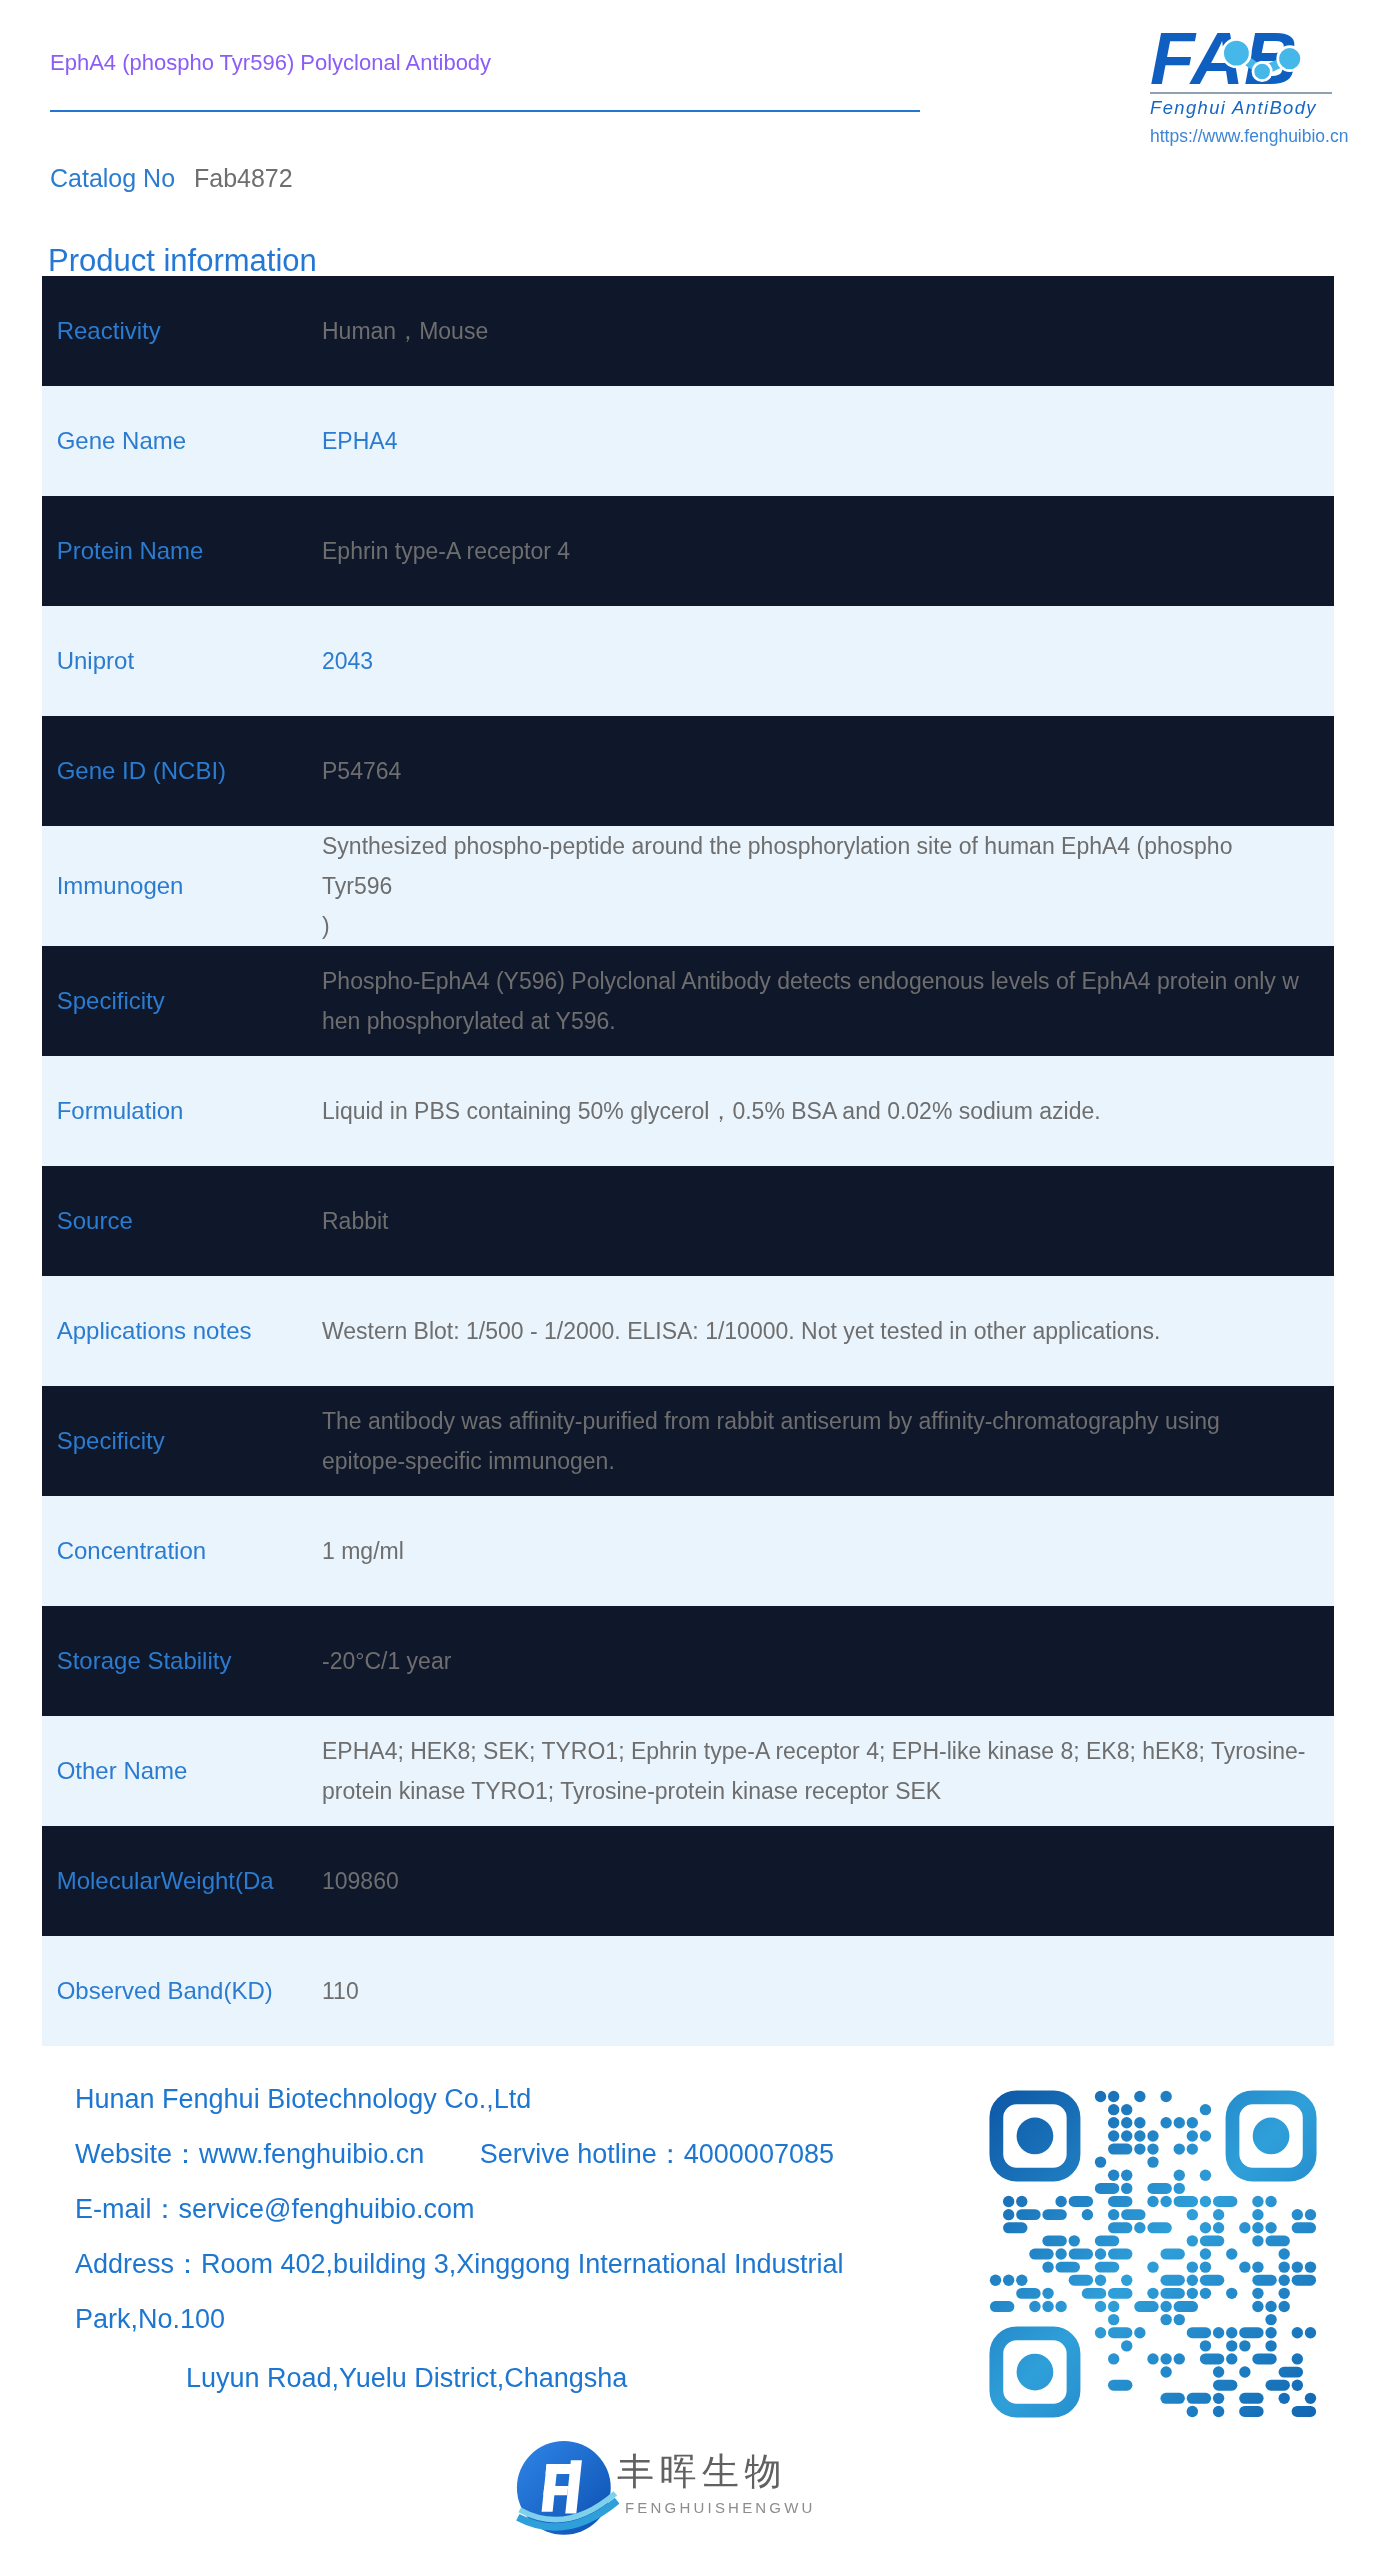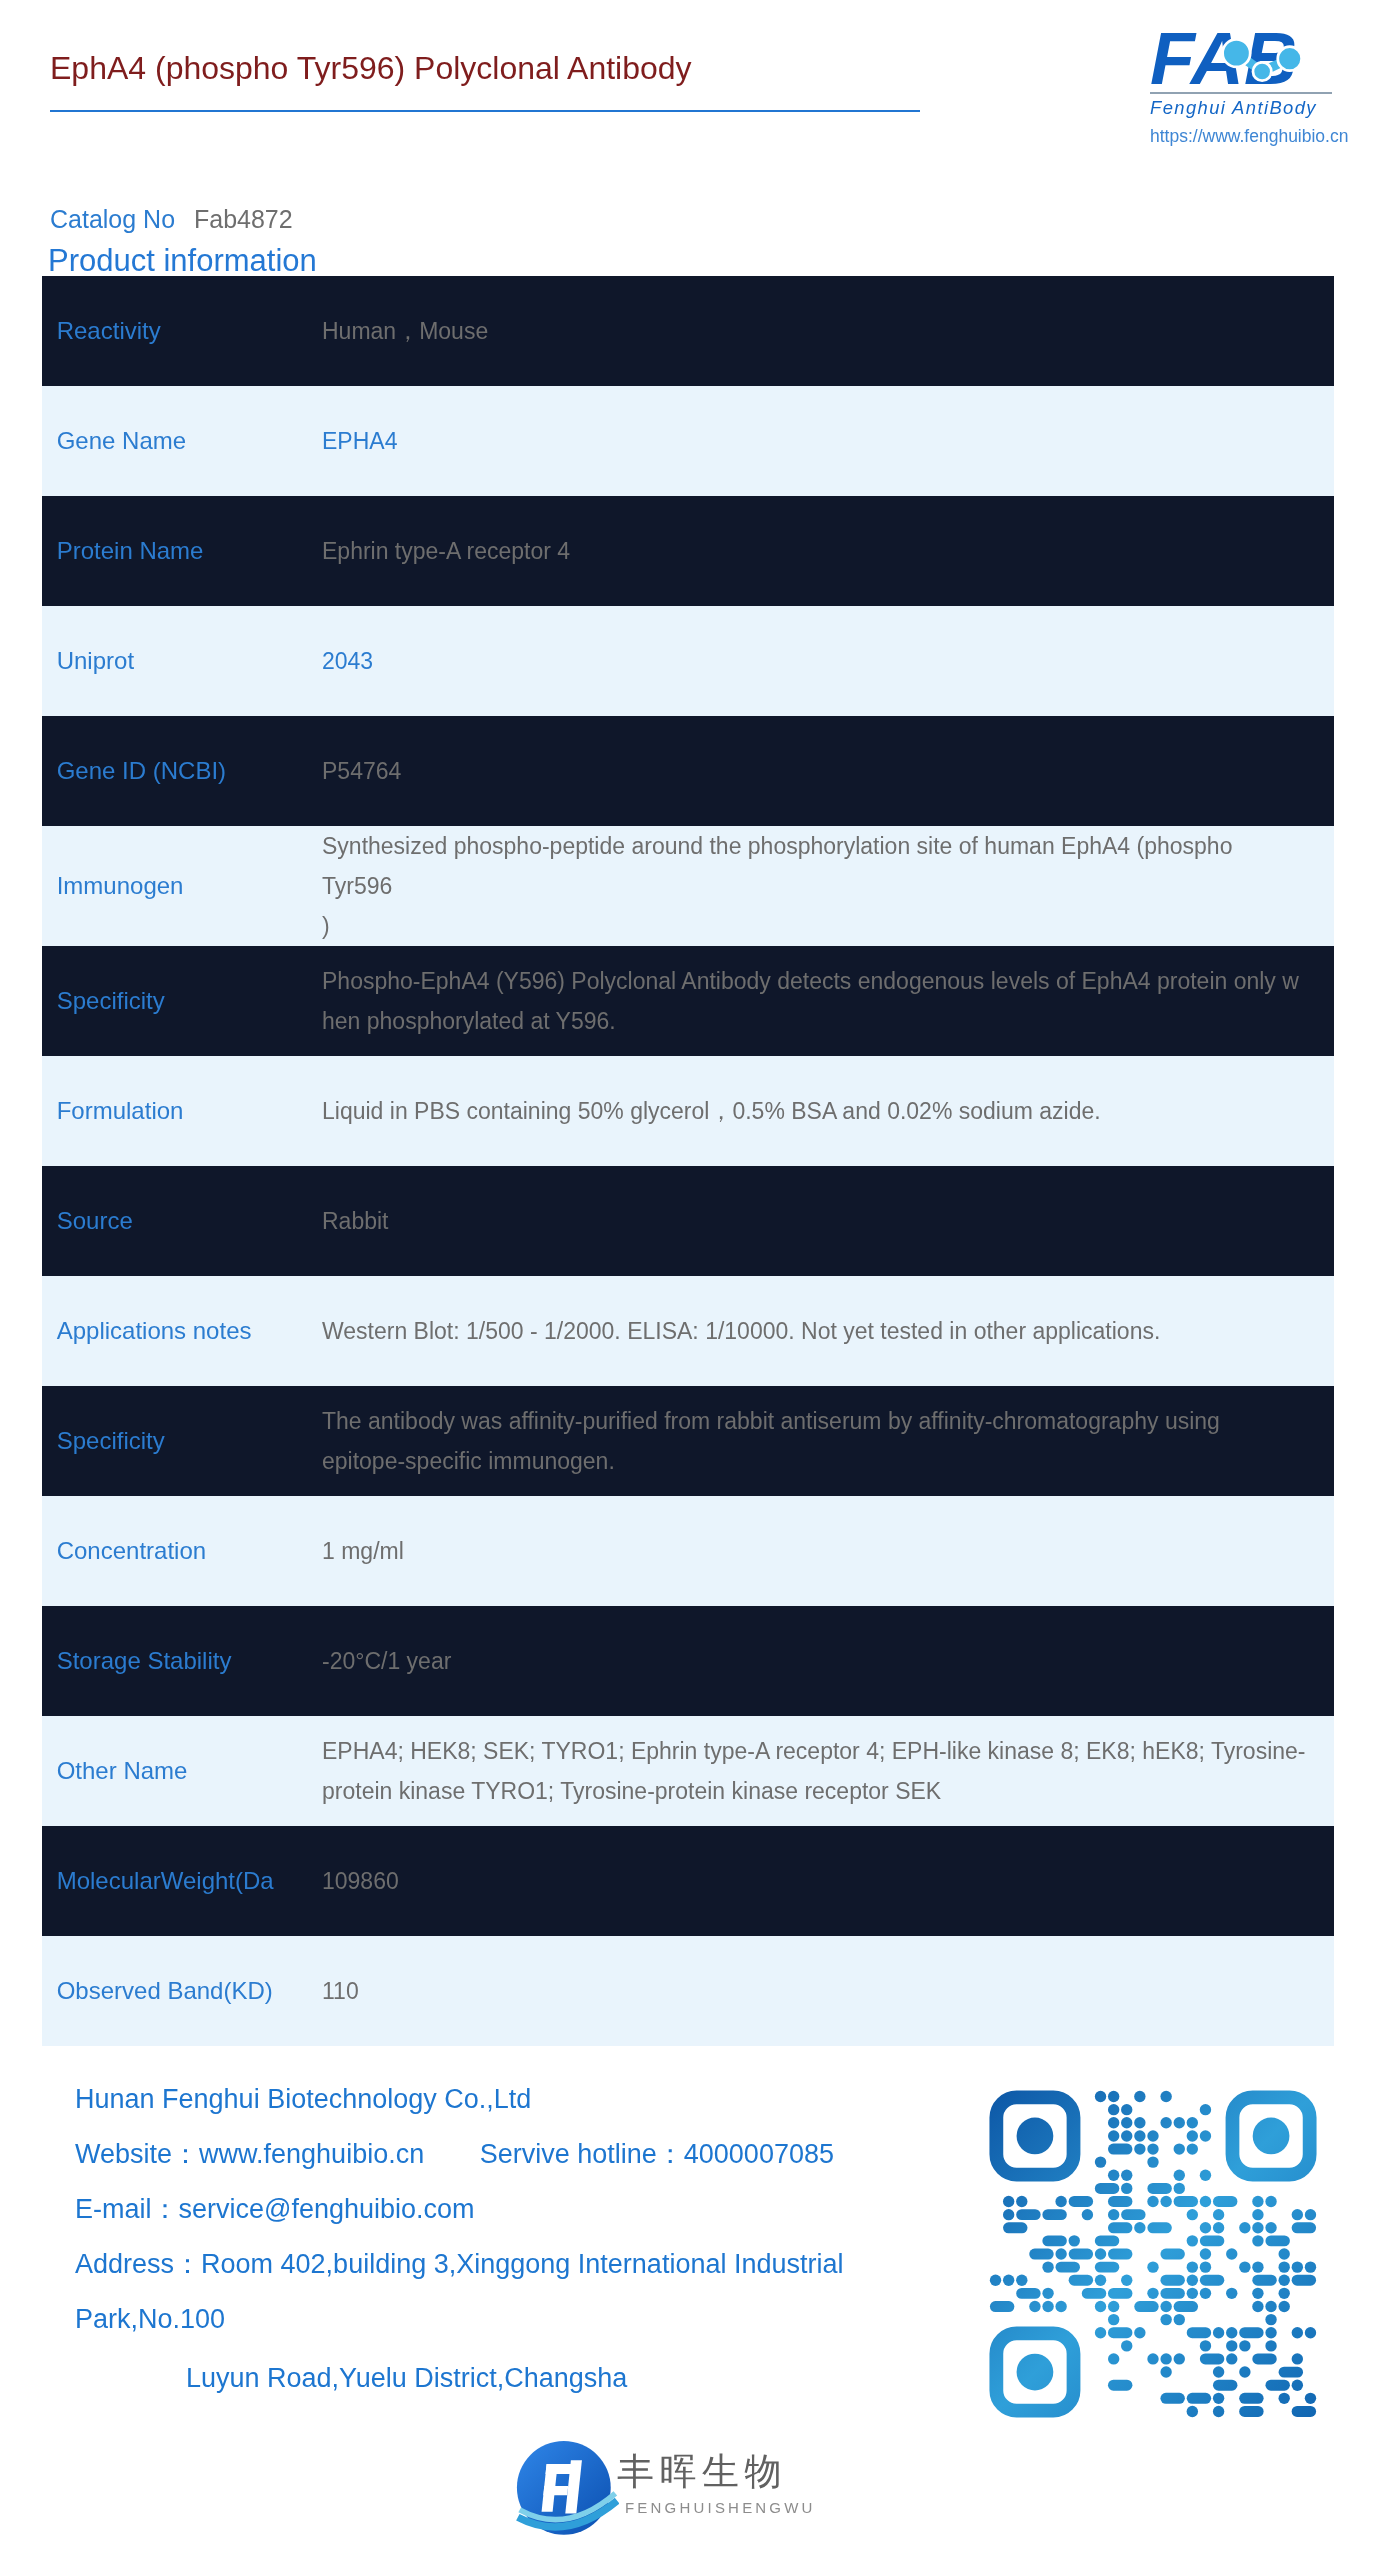--- a/index.html
+++ b/index.html
@@ -1,30 +1,30 @@
 <!DOCTYPE html>
 <html style="font-size:14.7px"><head>
 <meta charset="utf-8">
 <style>
   html,body { margin:0; padding:0; background:#ffffff; }
   .page { position:relative; width:1380px; height:2576px; background:#ffffff;
           font-family:"Liberation Sans", sans-serif; overflow:hidden; }
 
   
-  .title { position:absolute; left:50px; top:50px; font-size:32px; color:#7f1d1d; font-weight:400; }
+  .title { position:absolute; left:50px; top:50px; font-size:22px; color:#8b5cf6; font-weight:400; }
   .title-underline { position:absolute; left:50px; top:110px; width:870px; height:1.8px; background:#2176d2; }
 
   .fab-logo { position:absolute; left:1150px; top:31px; width:184px; }
   .fab-logo svg { display:block; }
   .logo-divider { width:182px; height:1.8px; background:#90a2b2; margin-top:1.8px; }
   .logo-subtitle { font-size:18.4px; font-weight:normal; font-style:italic; color:#1366c6;
                    letter-spacing:1.4px; margin-top:3.7px; white-space:nowrap; }
   .logo-url { font-size:17.5px; color:#3e86d4; margin-top:6.4px; white-space:nowrap; }
 
-  .catalog { position:absolute; left:50px; top:164px; font-size:25px;margin-top:41px; }
+  .catalog { position:absolute; left:50px; top:164px; font-size:25px; }
   .catalog-label { display:inline-block; width:137px; color:#2b7cd0; }
   .catalog-value { color:#6e6e6e; }
 
   .section-heading { position:absolute; left:48px; top:237px; font-size:31px; color:#2478d4;margin-top:6px; }
   .heading-underline { position:absolute; left:48px; top:285px; width:280px; height:2.8px; background:#2176d2; }
 
   
   .product-table { position:absolute; left:42px; top:276px; width:1292px; }
   .t-row { display:flex; align-items:center; min-height:110px; background:#0f172a; }
   .t-row:nth-child(even) { background:#e9f4fc; }

